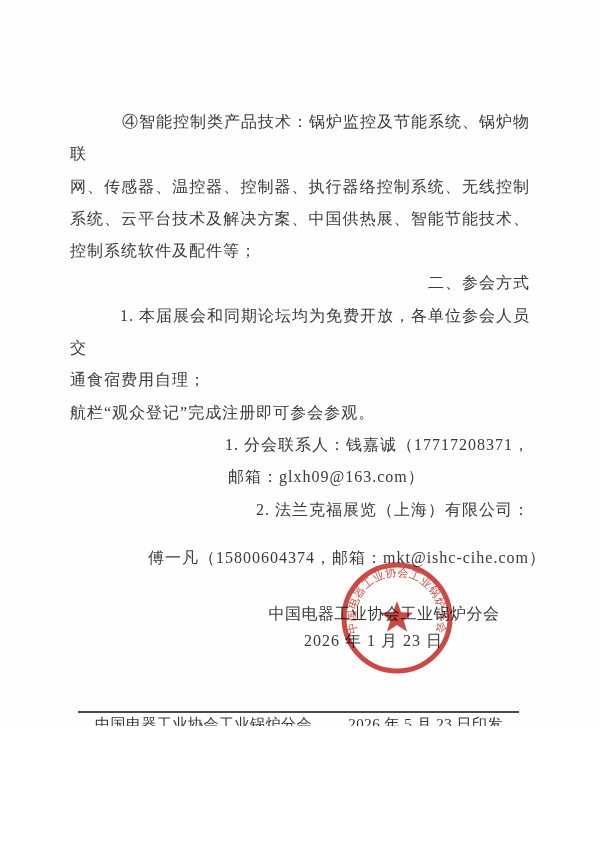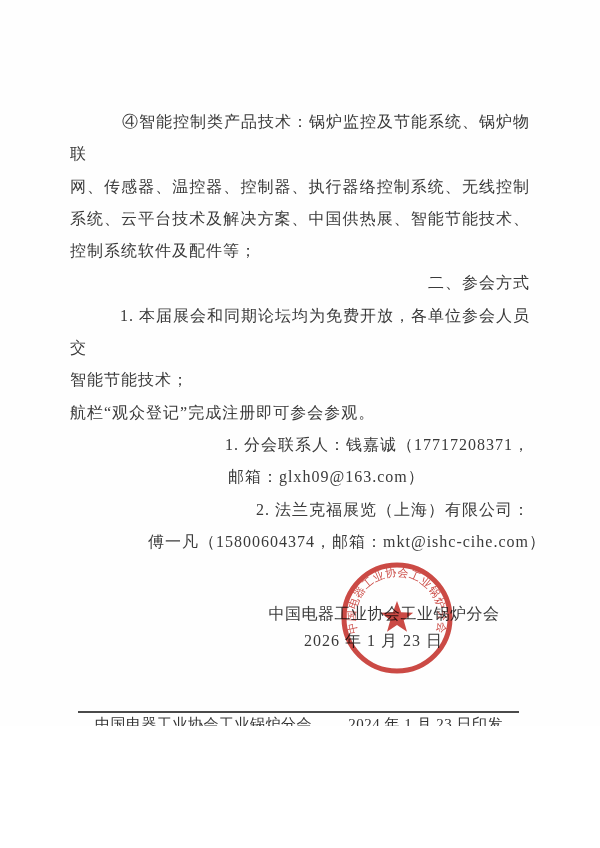--- a/index.html
+++ b/index.html
@@ -27,21 +27,21 @@
     color: #3a3a3a;
   }
   .line { white-space: nowrap; }
   .justify {
     white-space: normal;
     text-align: justify;
     text-align-last: justify;
   }
   .indent { text-indent: 37px; text-align: right; }
   .indent-email { text-indent: 158px; }
-  .indent-contact { text-indent: 78px; }
+  .indent-contact { text-indent: 78px; margin-top: 16px; }
   
   .sig-org {
     position: absolute;
     left: 262px;
     top: 604px;
     width: 244px;
     text-align: center;
     font-size: 16px;
     letter-spacing: 0.5px;
     color: #3a3a3a;
@@ -110,21 +110,21 @@
 
 <div class="page">
 
   <div class="body-text">
     <div class="line indent justify">④智能控制类产品技术：锅炉监控及节能系统、锅炉物联</div>
     <div class="line justify">网、传感器、温控器、控制器、执行器络控制系统、无线控制</div>
     <div class="line justify">系统、云平台技术及解决方案、中国供热展、智能节能技术、</div>
     <div class="line">控制系统软件及配件等；</div>
     <div class="line indent">二、参会方式</div>
     <div class="line indent justify">1. 本届展会和同期论坛均为免费开放，各单位参会人员交</div>
-    <div class="line">智能节能技术；</div>
+    <div class="line">通食宿费用自理；</div>
     <div class="line">航栏“观众登记”完成注册即可参会参观。</div>
     <div class="line indent">1. 分会联系人：钱嘉诚（17717208371，</div>
     <div class="line indent-email">邮箱：glxh09@163.com）</div>
     <div class="line indent">2. 法兰克福展览（上海）有限公司：</div>
     <div class="line indent-contact">傅一凡（15800604374，邮箱：mkt@ishc-cihe.com）</div>
   </div>
 
   <div class="sig-org">中国电器工业协会工业锅炉分会</div>
   <div class="sig-date">2026 年 1 月 23 日</div>
 
@@ -132,17 +132,17 @@
     <circle cx="70" cy="70" r="53" fill="none" stroke="#c5312b" stroke-width="5"></circle>
     <polygon points="70,53 74.1,64.3 86.2,64.7 76.7,72.2 80,83.8 70,77 60,83.8 63.3,72.2 53.8,64.7 65.9,64.3" fill="#c5312b"></polygon>
     <path id="sealArc" d="M 29.4 80.9 A 42 42 0 1 1 110.6 80.9" fill="none"></path>
     <text font-size="11" fill="#c5312b" style="font-family:'Liberation Serif','DejaVu Serif',serif; letter-spacing:0.5px;">
       <textPath href="#sealArc" startOffset="50%" text-anchor="middle">中国电器工业协会工业锅炉分会</textPath>
     </text>
   </svg>
 
   <div class="footer-rule rule-top"></div>
   <div class="footer-issuer">中国电器工业协会工业锅炉分会</div>
-  <div class="footer-date">2024 年 1 月 23 日印发</div>
+  <div class="footer-date">2026 年 5 月 23 日印发</div>
   <div class="footer-rule rule-bottom"></div>
   <div class="page-number">— 3 —</div>
 
 </div>
 
 </body></html>

